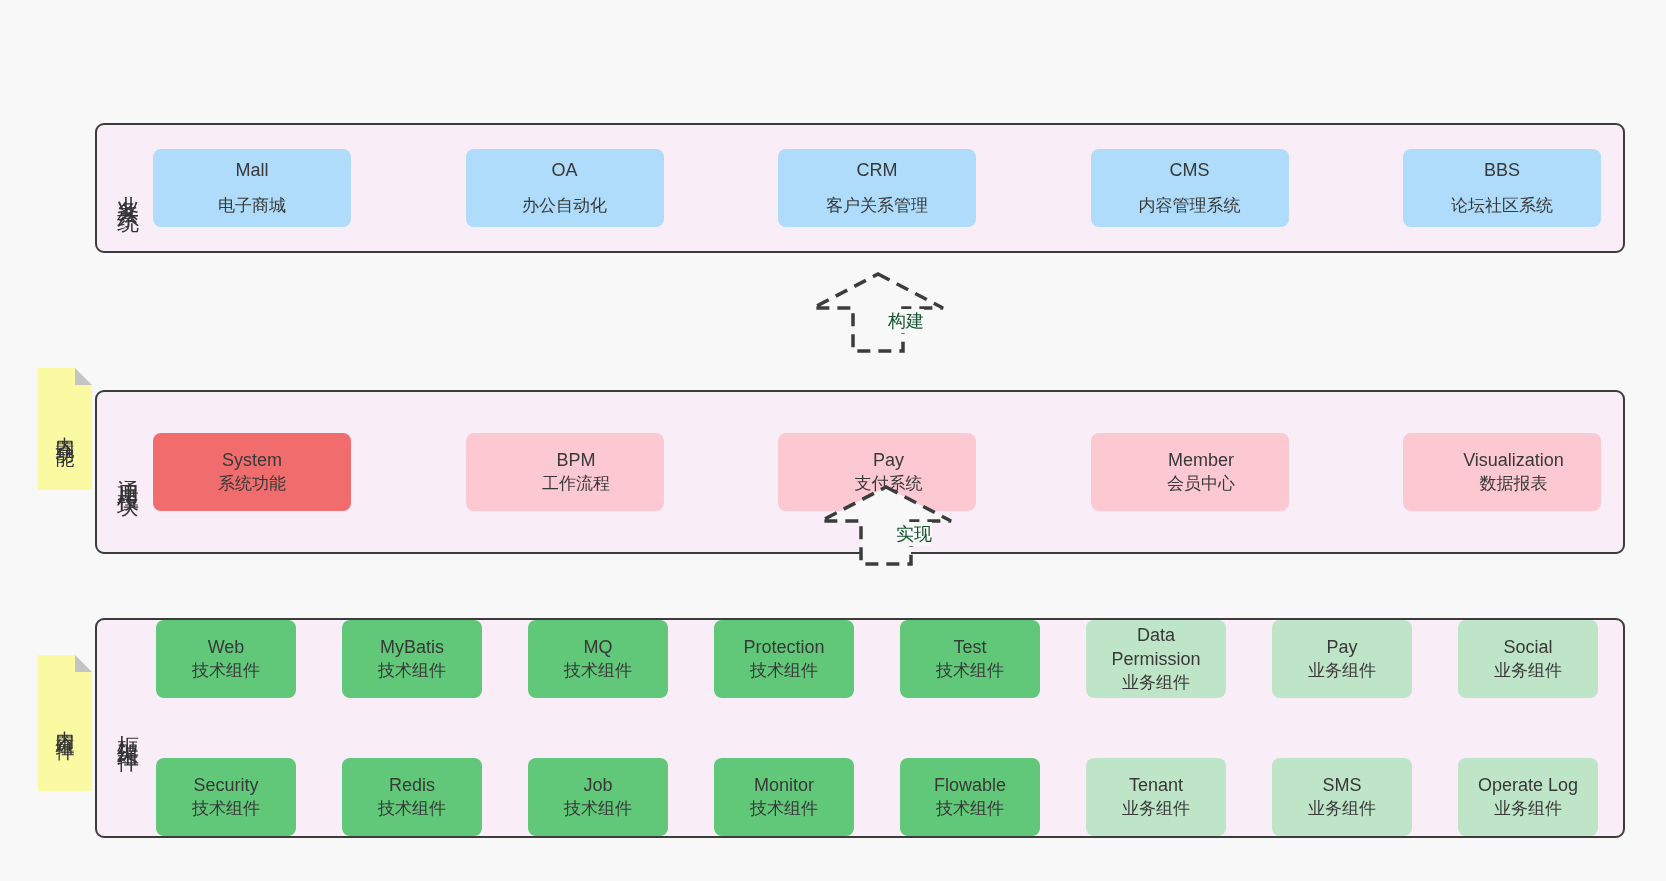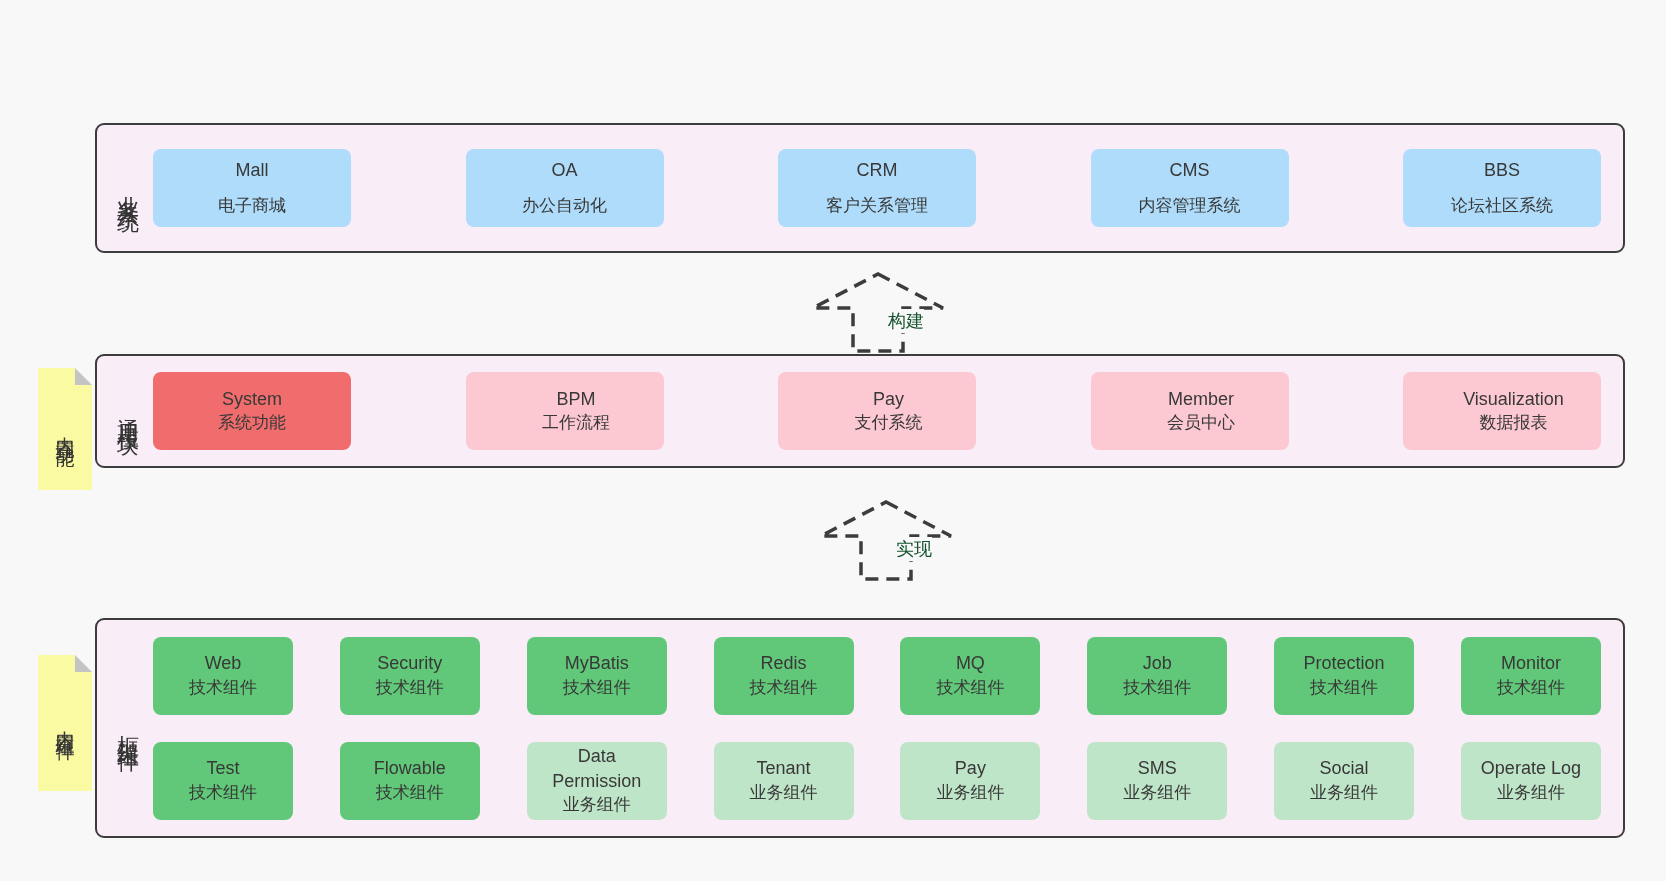--- a/index.html
+++ b/index.html
@@ -24,37 +24,37 @@
     overflow:hidden;
   }
   .panel {
     position:absolute; left:95px; width:1530px;
     background:var(--panel-bg);
     border:2px solid var(--line);
     border-radius:9px;
     box-sizing:border-box;
   }
   #panel-business  { top:123px; height:130px; }
-  #panel-modules   { top:354px; height:114px; }
+  #panel-modules   { top:390px; height:164px; }
   #panel-framework { top:618px; height:220px; }
 
   .side-label {
     position:absolute; left:16px; top:50%;
     transform:translateY(-50%);
     writing-mode:vertical-rl; text-orientation:upright;
     font-size:22px; letter-spacing:5px; color:#333;
     white-space:nowrap;
   }
   .boxes {
     position:absolute; left:56px; right:22px; top:0; bottom:0;
     display:flex; align-items:center; justify-content:space-between;
   }
   .boxes.wrap {
     flex-wrap:wrap; align-content:center;
-    column-gap:46px; row-gap:27px;
+    column-gap:46px; row-gap:27px;flex-direction:column;
   }
   .box {
     height:78px; border-radius:8px; box-sizing:border-box;
     display:flex; flex-direction:column; align-items:center; justify-content:center;
     text-align:center; padding:2px 4px;
   }
   .boxes.cols6 .box { width:198px; }
   .boxes.wrap  .box { width:140px; }
   .box .t { font-size:18px; line-height:1.35; }
   .box .s { font-size:17px; line-height:1.4; }
@@ -76,21 +76,21 @@
   }
   .sticky-text {
     position:absolute; top:50%; left:50%;
     transform:translate(-50%,-50%);
     writing-mode:vertical-rl; text-orientation:upright;
     font-size:19px; letter-spacing:4px; color:#333; white-space:nowrap;
   }
 
   .arrow { position:absolute; width:136px; height:84px; }
   #arrow-build     { left:810px; top:271px; }
-  #arrow-implement { left:818px; top:499px; }
+  #arrow-implement { left:818px; top:484px; }
   .arrow svg { display:block; }
   .arrow-label {
     position:absolute; left:50%; top:38px; transform:translateX(-50%);
     background:var(--page-bg); padding:0 0;
     font-size:18px; color:#14532d; white-space:nowrap;margin-left:28px;
   }
 </style>
 </head>
 <body>
 

